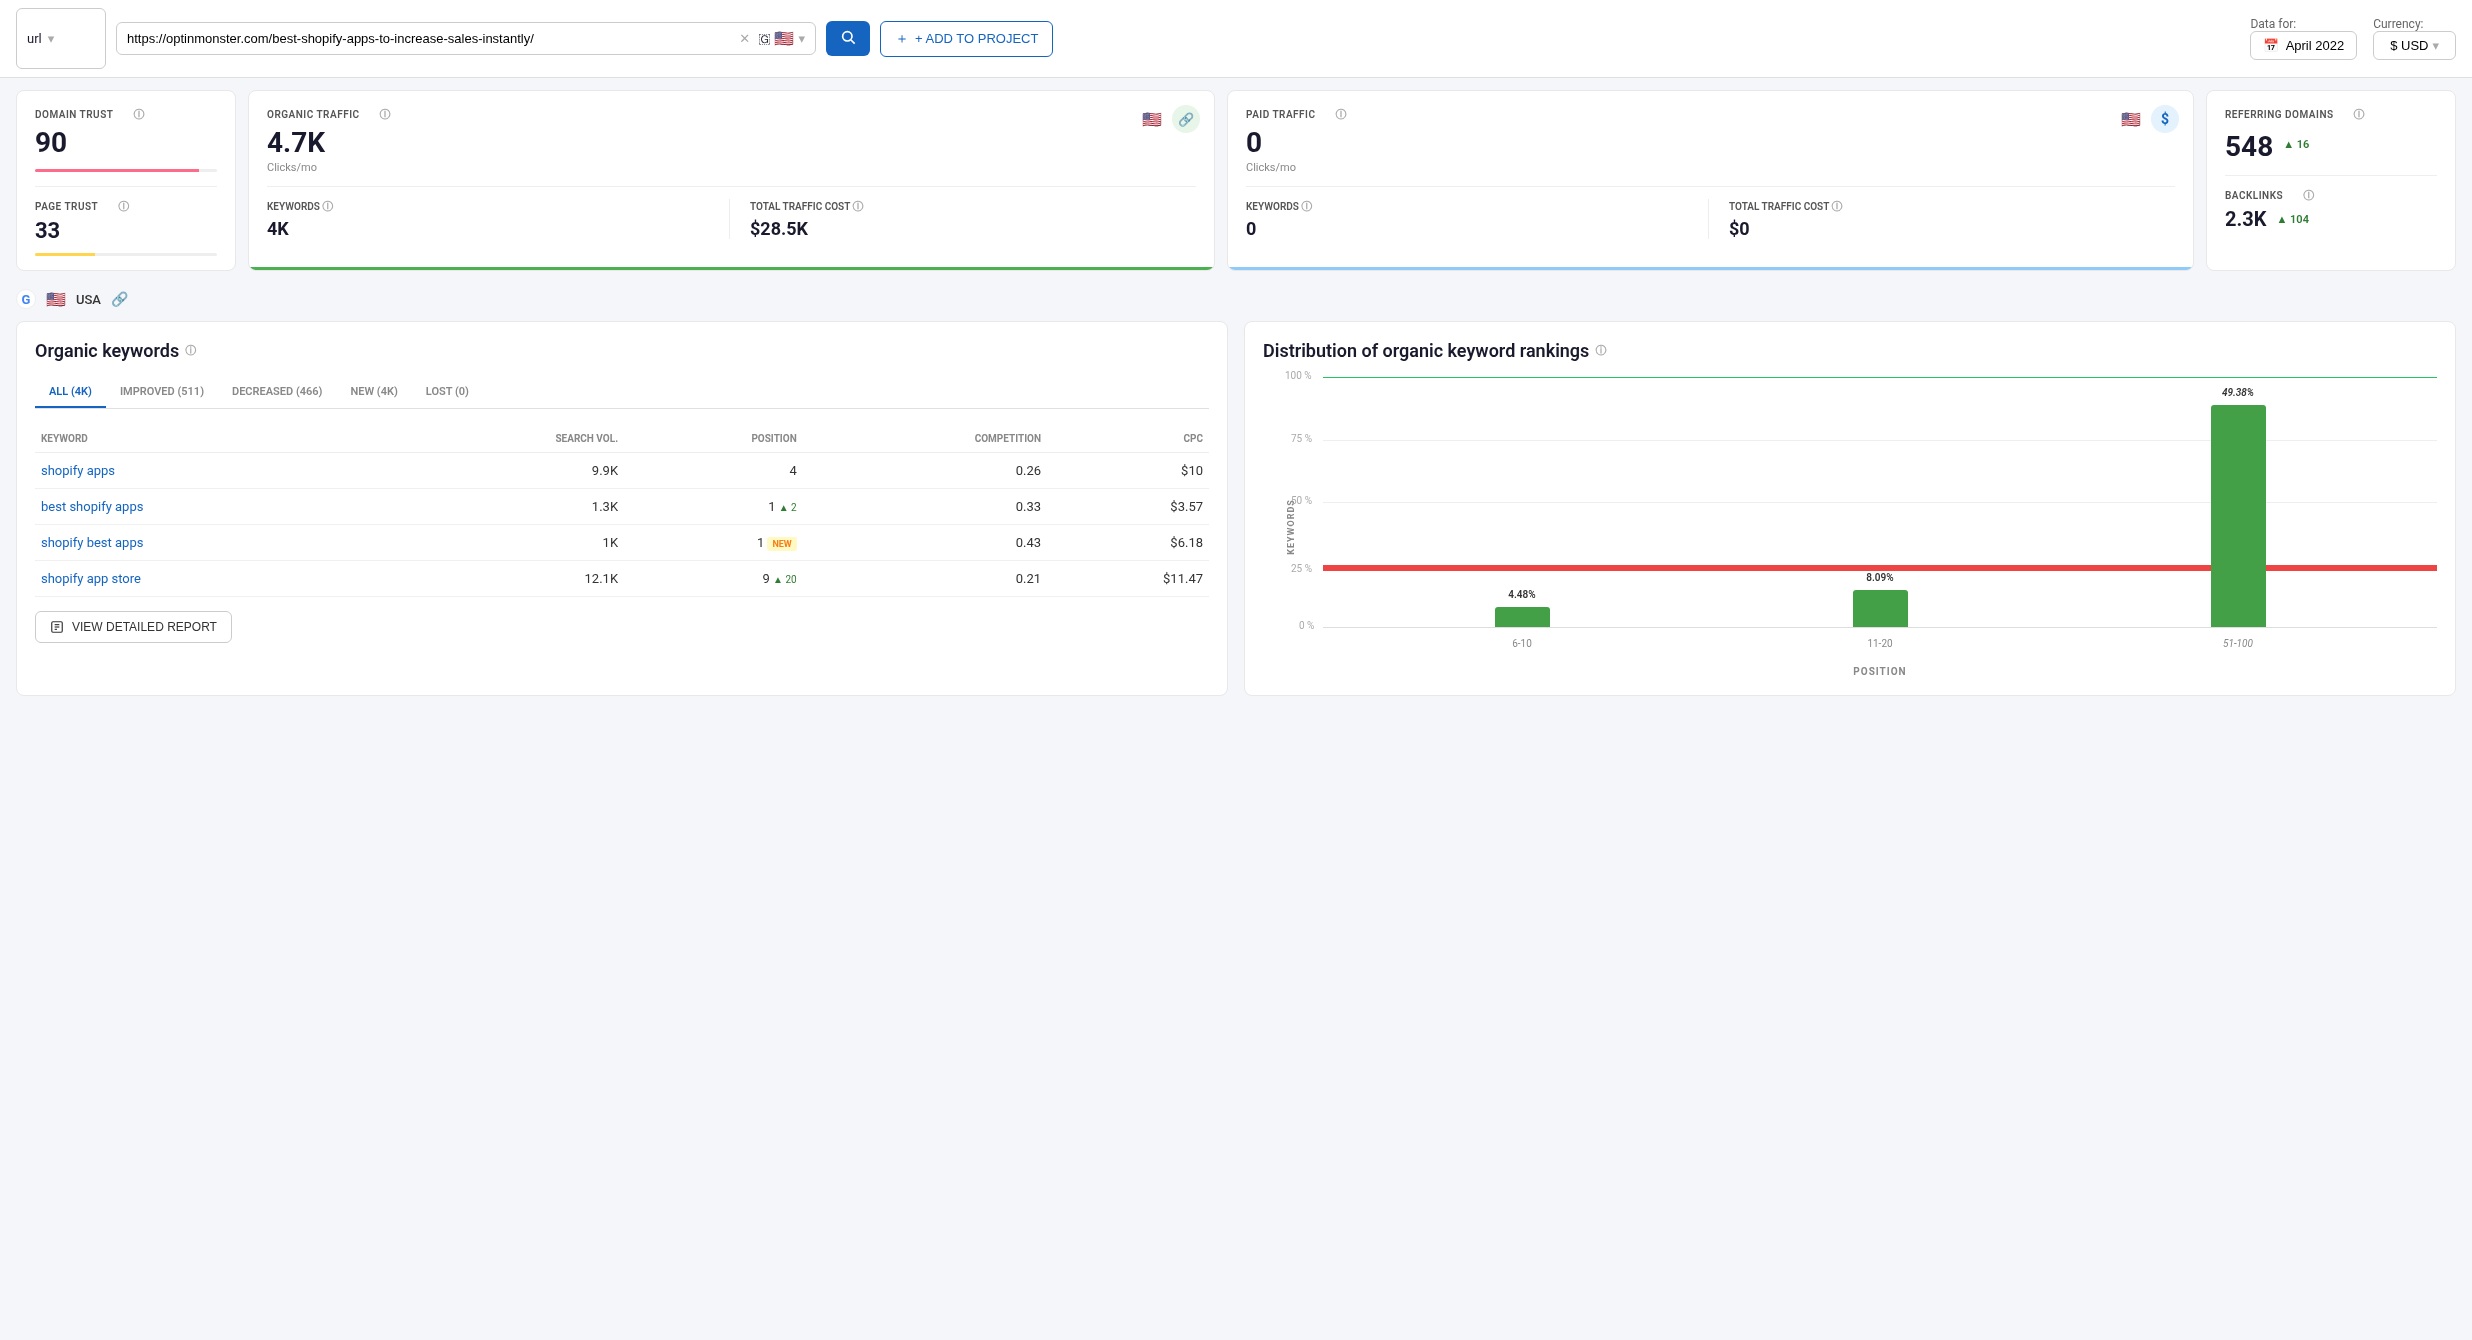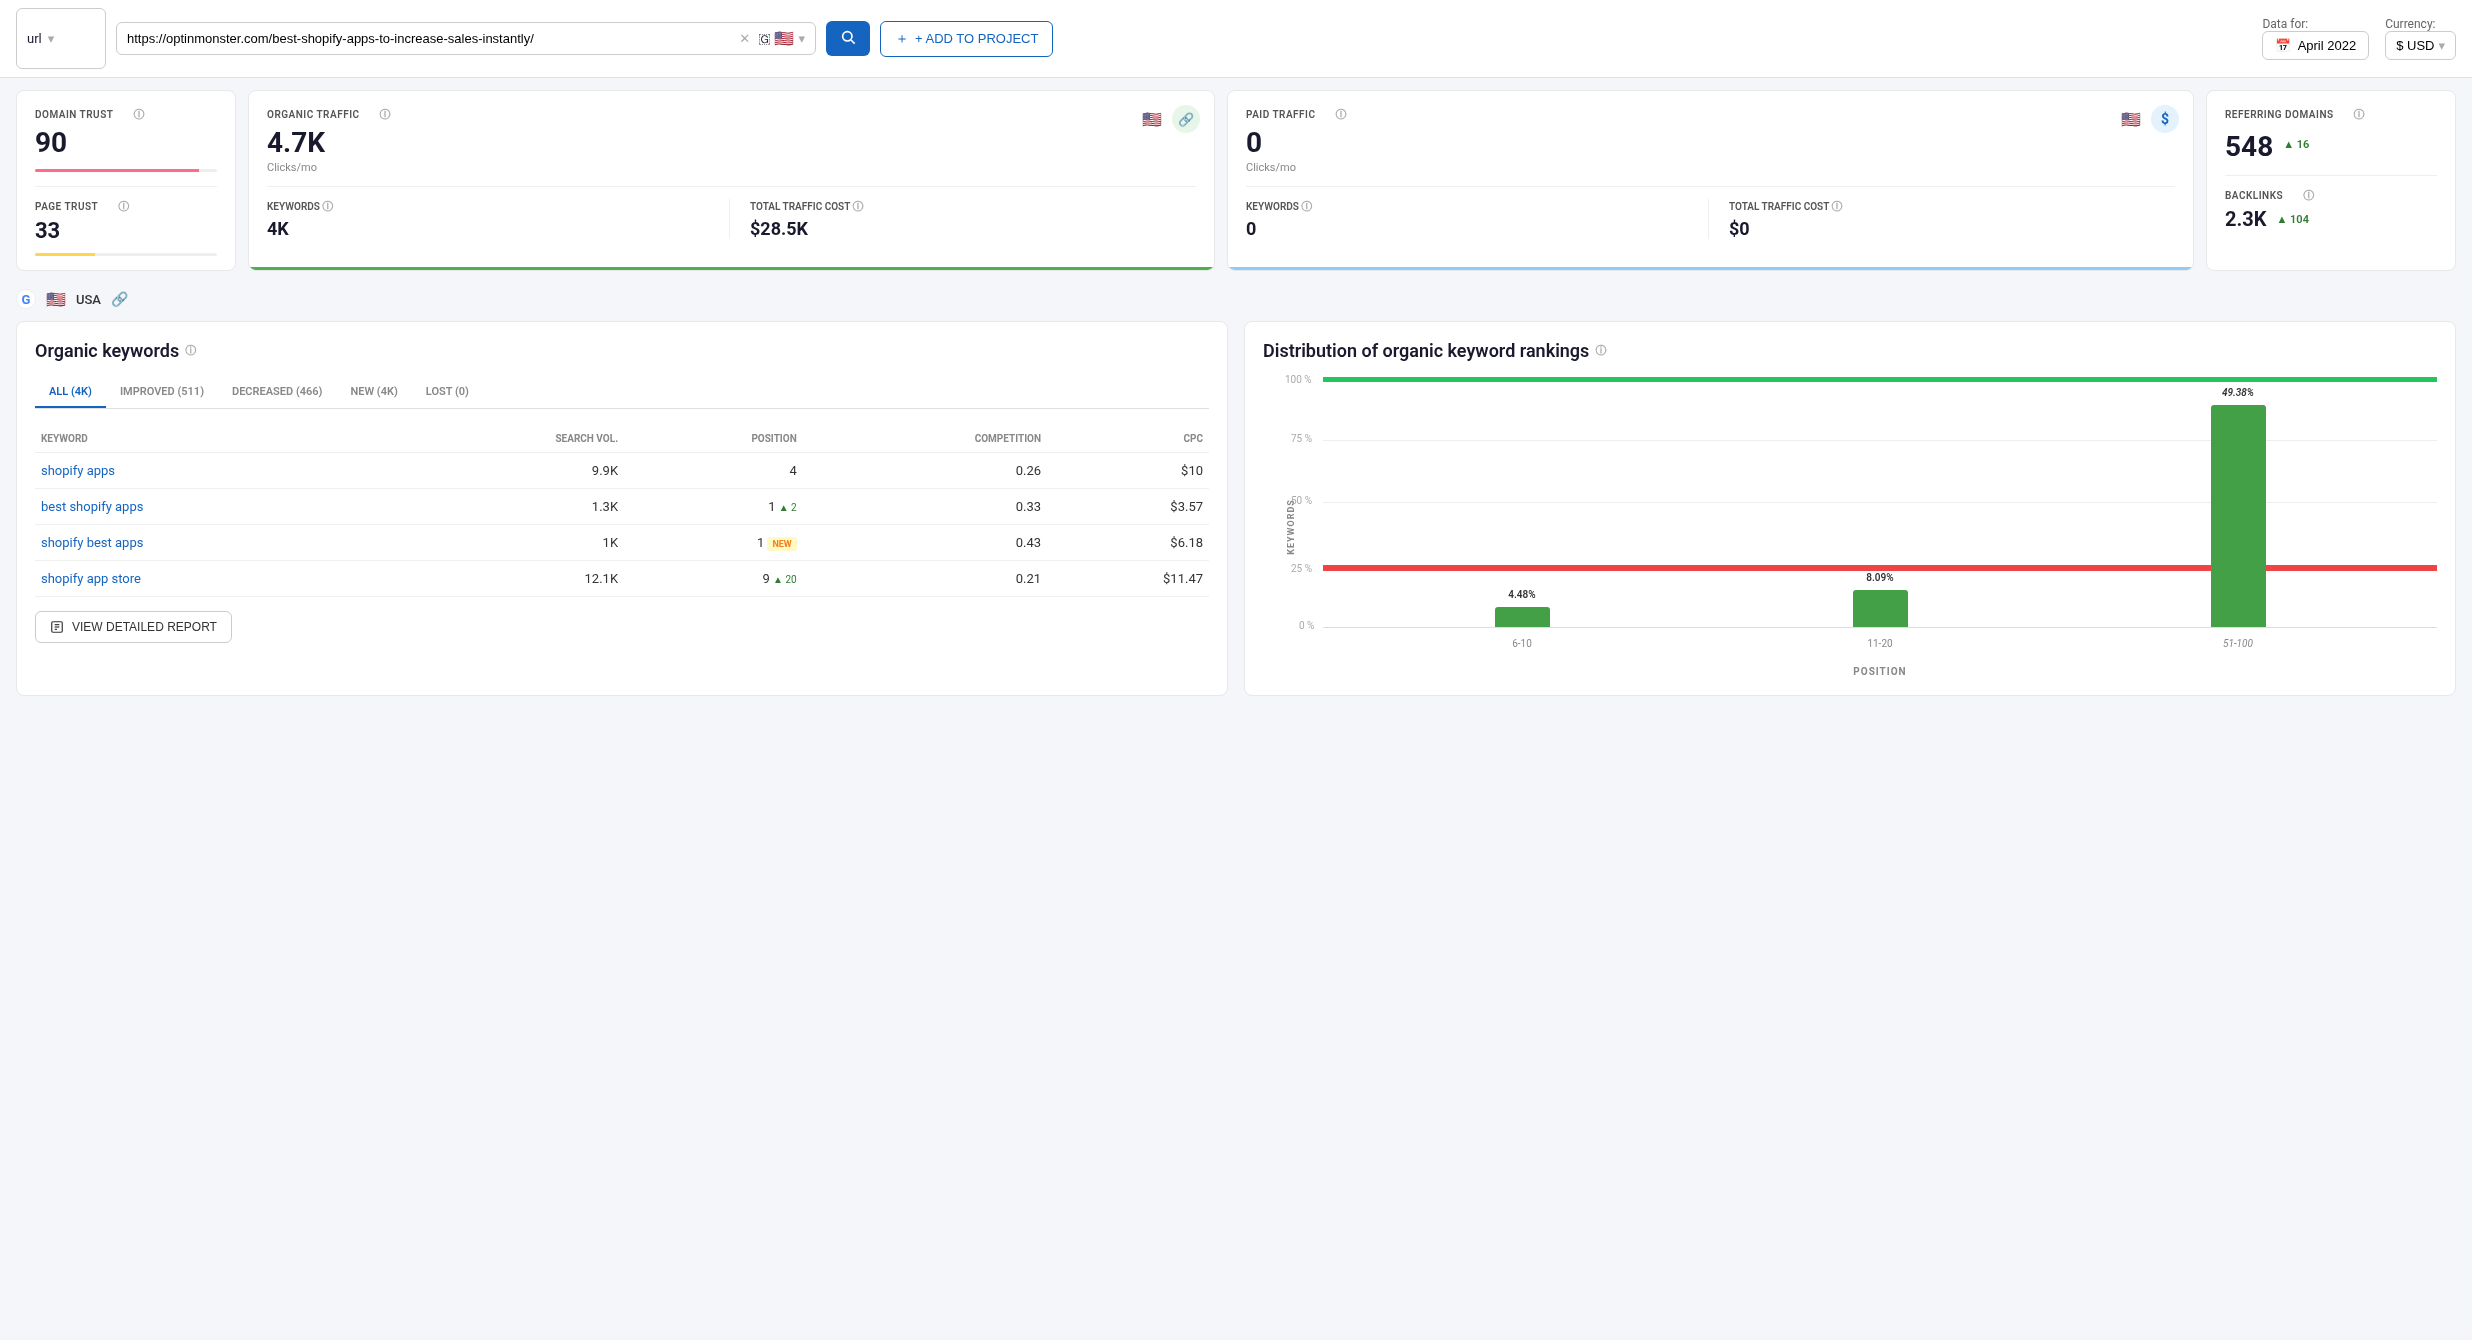--- a/index.html
+++ b/index.html
@@ -9,21 +9,21 @@
     .top-bar { display: flex; align-items: center; background: #fff; padding: 8px 16px; gap: 10px; border-bottom: 1px solid #e0e0e0; }
     .url-type-select { display: flex; align-items: center; border: 1px solid #ccc; border-radius: 6px; padding: 22px 10px; background: #fff; gap: 6px; cursor: pointer; font-size: 13px; min-width: 90px; }
     .url-input-wrap { display: flex; align-items: center; flex: 1; border: 1px solid #ccc; border-radius: 6px; padding: 6px 10px; background: #fff; gap: 8px; max-width: 700px; }
     .url-input-wrap input { border: none; outline: none; flex: 1; font-size: 13px; }
     .search-btn { background: #1565c0; color: #fff; border: none; border-radius: 6px; padding: 8px 14px; cursor: pointer; }
     .add-project-btn { display: flex; align-items: center; gap: 6px; border: 1px solid #1565c0; color: #1565c0; background: #fff; border-radius: 6px; padding: 8px 14px; cursor: pointer; font-size: 13px; }
     .top-right { display: flex; align-items: center; gap: 16px; margin-left: auto; }
     .data-for-label { font-size: 12px; color: #666; }
     .date-btn { display: flex; align-items: center; gap: 6px; border: 1px solid #ccc; border-radius: 6px; padding: 6px 12px; background: #fff; cursor: pointer; font-size: 13px; }
     .currency-label { font-size: 12px; color: #666; }
-    .currency-btn { display: flex; align-items: center; gap: 4px; border: 1px solid #ccc; border-radius: 6px; padding: 6px 10px; background: #fff; cursor: pointer; font-size: 13px; }
+    .currency-btn { display: flex; align-items: center; gap: 4px; border: 1px solid #ccc; border-radius: 6px; padding: 6px 16px; background: #fff; cursor: pointer; font-size: 13px; }
     .flag { font-size: 16px; }
 
     
     .metrics-row { display: flex; gap: 0; padding: 12px 16px; gap: 12px; }
     .metric-card { background: #fff; border-radius: 8px; padding: 16px 18px; flex: 1; border: 1px solid #e8e8e8; position: relative; overflow: hidden; }
     .metric-label { font-size: 10px; font-weight: 600; text-transform: uppercase; letter-spacing: 0.5px; color: #555; display: flex; align-items: center; gap: 20px; }
     .metric-value { font-size: 28px; font-weight: 700; margin-top: 4px; color: #1a1a2e; }
     .metric-sub { font-size: 11px; color: #888; margin-top: 2px; }
     .metric-divider { border: none; border-top: 1px solid #eee; margin: 12px 0; }
     .metric-card-bottom-bar { position: absolute; bottom: 0; left: 0; right: 0; height: 3px; }
@@ -304,21 +304,21 @@
   <div class="right-panel">
     <div class="section-title">
       <span>Distribution of organic keyword rankings</span>
       <span class="info-icon">ⓘ</span>
     </div>
     <div style="position:relative;height:300px;padding-left:60px;padding-bottom:50px;">
 
       <div style="position:absolute;left:0;top:50%;transform:translateY(-50%) rotate(-90deg);font-size:9px;color:#888;font-weight:700;letter-spacing:1px;white-space:nowrap;">KEYWORDS</div>
 
       <div style="position:absolute;top:0;left:60px;right:0;bottom:50px;">
-        <div style="position:absolute;top:0%;left:0;right:0;border-top:5px solid #22c55e;">
+        <div style="position:absolute;top:0%;left:0;right:0;border-top:1px solid #22c55e;">
           <span style="position:absolute;left:-38px;top:-8px;font-size:10px;color:#aaa;">100 %</span>
         </div>
         <div style="position:absolute;top:25%;left:0;right:0;border-top:1px solid #eee;">
           <span style="position:absolute;left:-32px;top:-8px;font-size:10px;color:#aaa;">75 %</span>
         </div>
         <div style="position:absolute;top:50%;left:0;right:0;border-top:1px solid #eee;">
           <span style="position:absolute;left:-32px;top:-8px;font-size:10px;color:#aaa;">50 %</span>
         </div>
         <div style="position:absolute;top:75%;left:0;right:0;border-top:6px solid #ef4444;">
           <span style="position:absolute;left:-32px;top:-8px;font-size:10px;color:#aaa;">25 %</span>

